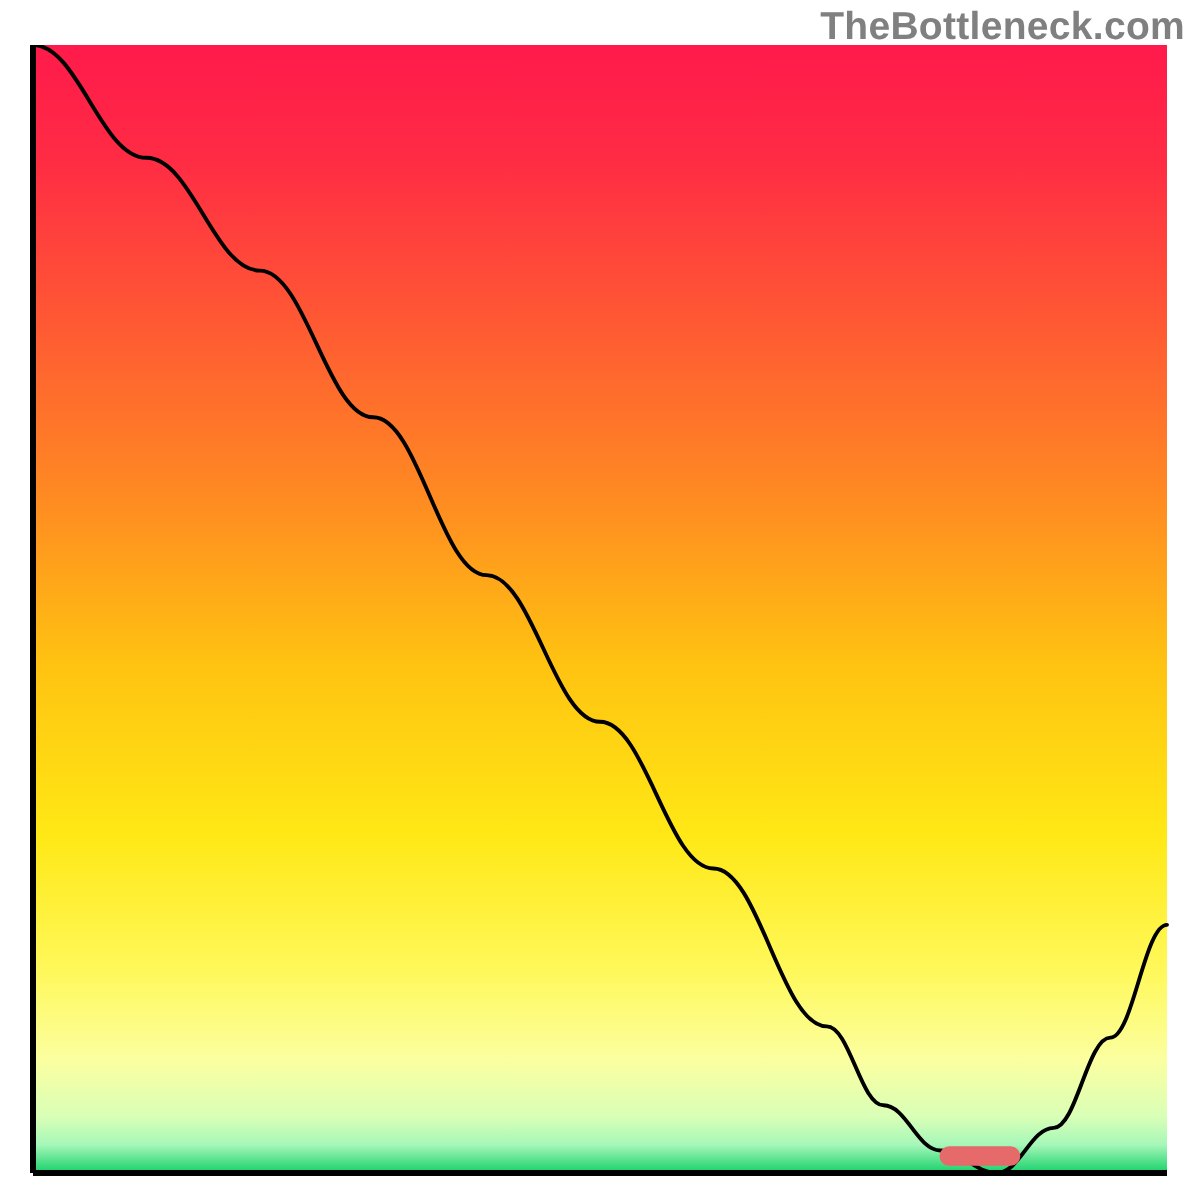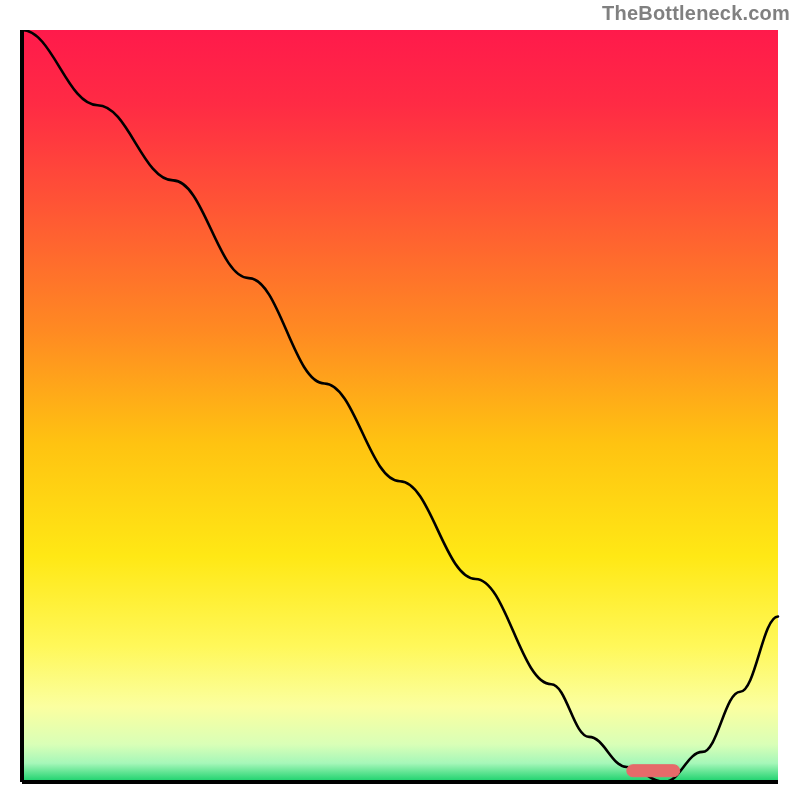--- a/index.html
+++ b/index.html
@@ -8,21 +8,21 @@
     position: relative;
     width: 800px;
     height: 800px;
     background: #fff;
   }
   .watermark {
     position: absolute;
     top: 2px;
     right: 10px;
     font-family: Arial, Helvetica, sans-serif;
-    font-size: 20px;
+    font-size: 26px;
     font-weight: 600;
     color: #808080;
     letter-spacing: 0.2px;
   }
   .plot {
     position: absolute;
     left: 18px;
     top: 30px;
     width: 764px;
     height: 760px;

